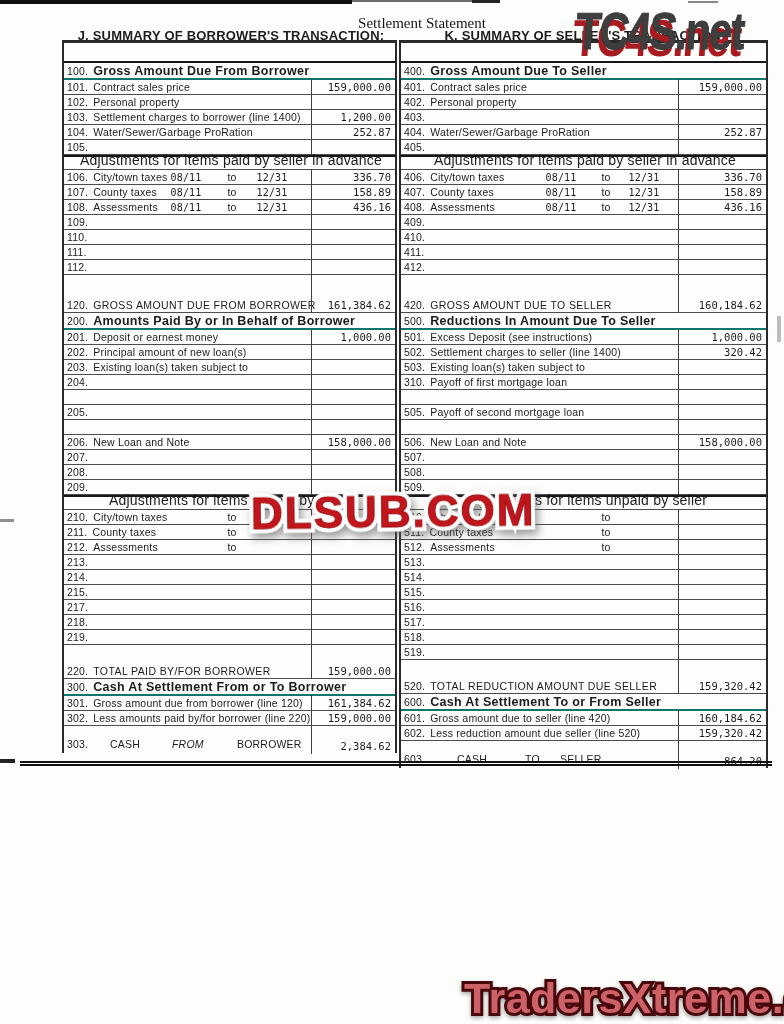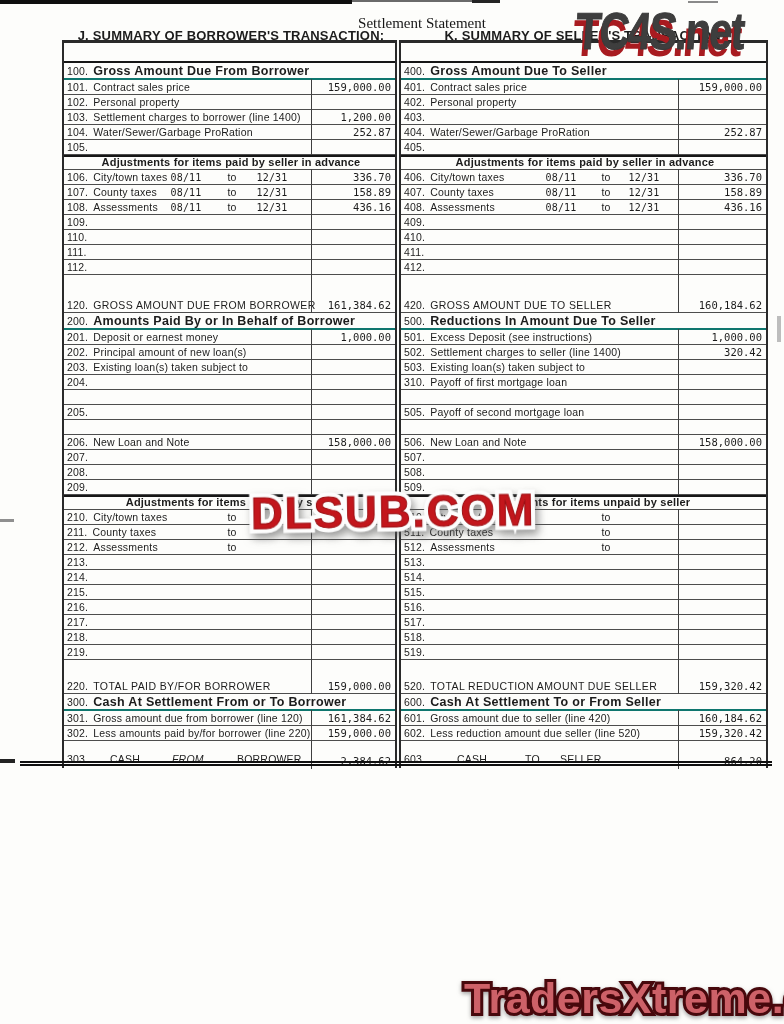--- a/index.html
+++ b/index.html
@@ -48,21 +48,21 @@
   .num { margin-right:5px; }
   .lab { }
 
   .t-head { height:17px; border-bottom:2px solid #161616; justify-content:center; padding-bottom:18px; }
   .headlab { font-weight:bold; font-size:13px; letter-spacing:.2px; }
 
   .t-sec { height:17px; border-bottom:2px solid #0f766e; }
   .seclab { font-weight:bold; font-size:12.5px; letter-spacing:.3px; position:relative; top:1px; }
 
   .t-band { height:15px; border-top:2px solid #161616; justify-content:center; overflow:visible; }
-  .bandlab { font-weight:bold; font-size:11px; }
+  .bandlab { font-weight:normal; font-size:14px; }
 
   .t-total { height:16px; }
   .totlab { letter-spacing:.4px; }
 
   .t-gap { border-bottom:none; }
   .t-gap.lined { border-bottom:1px solid #4d4d4d; }
 
   .t-cash { height:17px; border-bottom:none; padding-bottom:3px; }
   .cw { position:absolute; bottom:3px; }
   .tbl-left  .c1{left:46px;}  .tbl-left  .c2{left:108px;font-style:italic;} .tbl-left  .c3{left:173px;}
@@ -306,25 +306,20 @@
         <span class="num">214.</span>
         <span class="lab"></span>
         <div class="amt"></div>
       </div>
       <div class="row t-item">
         <span class="num">215.</span>
         <span class="lab"></span>
         <div class="amt"></div>
       </div>
       <div class="row t-item">
-        <span class="num">216.</span>
-        <span class="lab"></span>
-        <div class="amt"></div>
-      </div>
-      <div class="row t-item">
         <span class="num">217.</span>
         <span class="lab"></span>
         <div class="amt"></div>
       </div>
       <div class="row t-item">
         <span class="num">218.</span>
         <span class="lab"></span>
         <div class="amt"></div>
       </div>
       <div class="row t-item">

